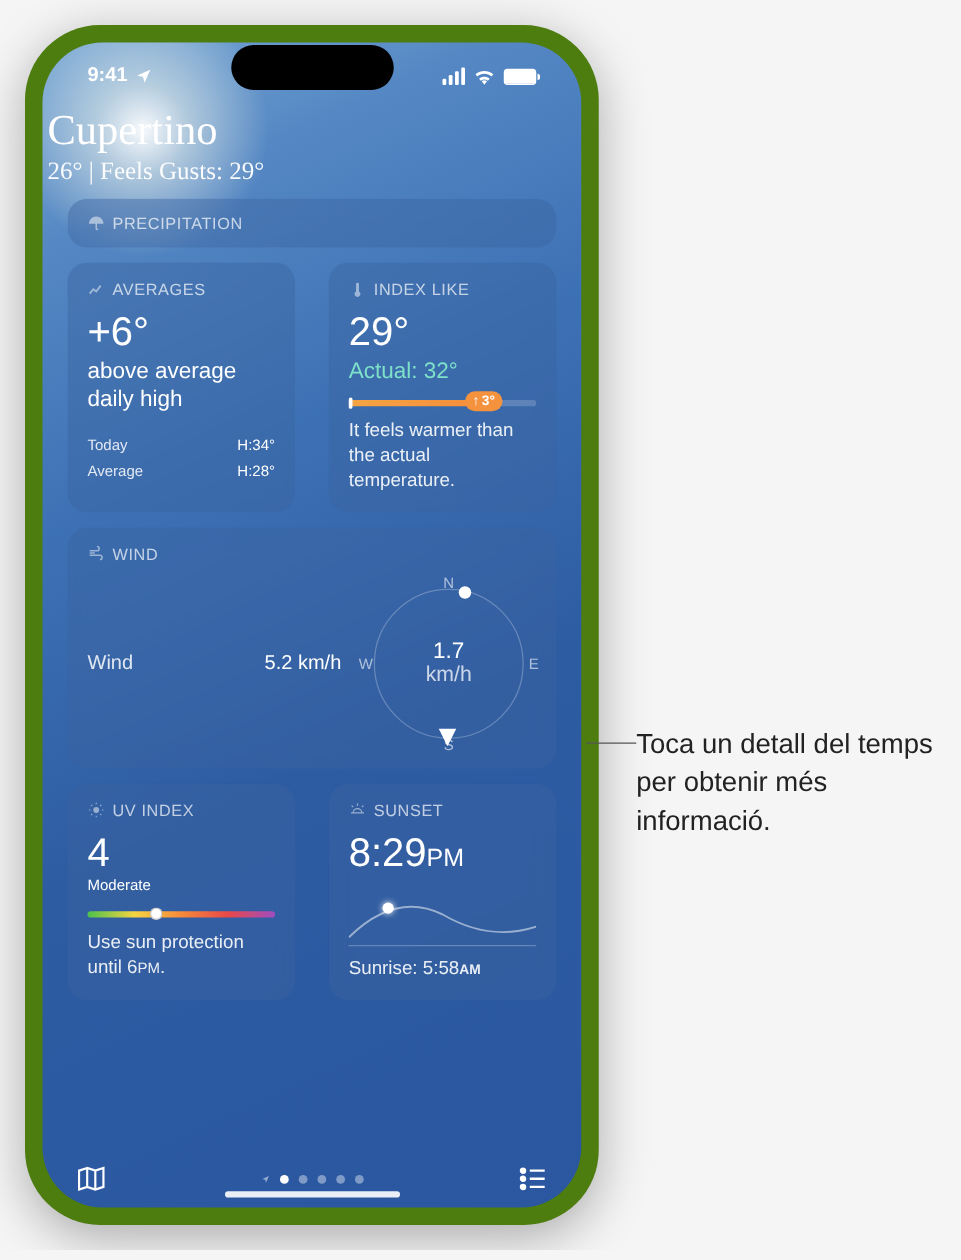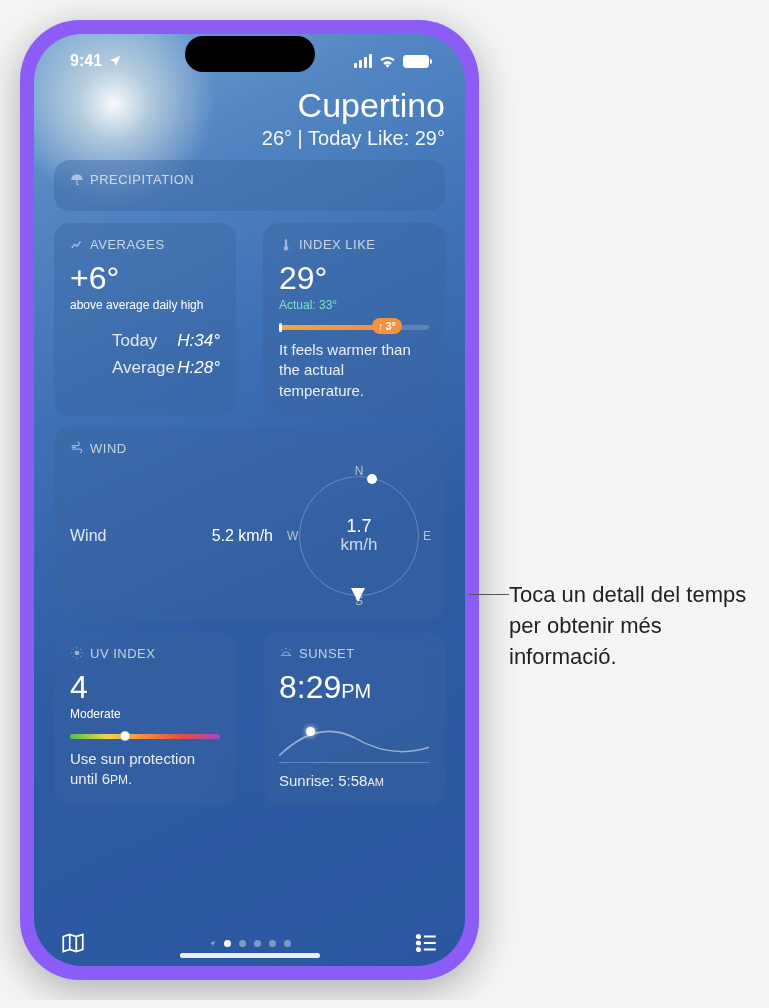--- a/index.html
+++ b/index.html
@@ -7,21 +7,21 @@
       background: #f5f5f5;
       font-family: -apple-system, BlinkMacSystemFont, "Segoe UI", Helvetica, Arial, sans-serif;
       padding: 20px;
       display: flex;
       align-items: flex-start;
       gap: 30px;
     }
     .phone {
       width: 470px;
       height: 960px;
-      background: #8b5cf6;
+      background: #4d7c0f;
       border-radius: 60px;
       padding: 14px;
       position: relative;
       box-shadow: 0 10px 40px rgba(0,0,0,0.3);
     }
     .screen {
       width: 100%;
       height: 100%;
       border-radius: 48px;
       overflow: hidden;
@@ -65,24 +65,25 @@
     .bar { width: 3px; background: #fff; border-radius: 1px; }
     .bar:nth-child(1) { height: 5px; }
     .bar:nth-child(2) { height: 8px; }
     .bar:nth-child(3) { height: 11px; }
     .bar:nth-child(4) { height: 14px; }
     .wifi-icon { width: 17px; height: 13px; }
     .battery { width: 26px; height: 13px; border: 1.5px solid #fff; border-radius: 3px; position: relative; }
     .battery::after { content: ''; position: absolute; right: -4px; top: 3px; width: 2px; height: 5px; background: #fff; border-radius: 0 2px 2px 0; }
     .battery-fill { width: 100%; height: 100%; background: #fff; border-radius: 1px; }
     .header {
-      text-align: right;
-      padding: 16px 20px 10px;
+      text-align: left;
+      padding: 16px 4px 10px;
       position: relative;
       z-index: 10;
+      font-family: Liberation Serif, serif;
     }
     .city { font-size: 34px; font-weight: 400; }
     .temp-line { font-size: 20px; font-weight: 500; opacity: 0.95; margin-top: 2px; }
     .content { padding: 0 20px 10px; position: relative; z-index: 10; }
     .tile {
       background: rgba(60,100,160,0.42);
       border-radius: 16px;
       padding: 14px 16px;
       margin-bottom: 12px;
       backdrop-filter: blur(8px);
@@ -94,25 +95,25 @@
       font-size: 13px;
       letter-spacing: 0.5px;
       color: rgba(255,255,255,0.7);
       font-weight: 500;
       margin-bottom: 10px;
     }
     .tile-header svg { width: 14px; height: 14px; opacity: 0.7; }
     .row2 { display: flex; gap: 27px; }
     .row2 > .tile { flex: 1; margin-bottom: 12px; }
     .big-val { font-size: 32px; font-weight: 400; line-height: 1.05; }
-    .sub { font-size: 12px; line-height: 1.3; margin-top: 2px; }
+    .sub { font-size: 18px; line-height: 1.3; margin-top: 2px; }
     .accent { color: #7de0c9; }
     .desc { font-size: 15px; color: rgba(255,255,255,0.9); margin-top: 10px; line-height: 1.35; }
-    .kv-row { display: flex; justify-content: space-between; font-size: 17px; color: rgba(255,255,255,0.85); margin-top: 7px; margin-left: 42px; }
-    .kv-row .v { color: #fff; font-style: italic; }
+    .kv-row { display: flex; justify-content: space-between; font-size: 12px; color: rgba(255,255,255,0.85); margin-top: 7px; }
+    .kv-row .v { color: #fff; }
     .slider-track { height: 5px; border-radius: 3px; margin-top: 12px; position: relative; }
     .feels-slider { background: linear-gradient(to right, #f5a543 0%, #f58a3a 80%, rgba(255,255,255,0.18) 80%, rgba(255,255,255,0.18) 100%); }
     .feels-slider::before { content:''; position: absolute; left:0; top:-2px; width:3px; height:9px; background:#fff; border-radius:2px; }
     .feels-pill { position: absolute; right: 18%; top: -7px; background: #f5923d; border-radius: 10px; font-size: 11px; font-weight: 700; padding: 2px 6px; display: flex; align-items: center; gap: 2px; }
     .uv-slider { background: linear-gradient(to right, #4cc24c, #f5d442, #f58a3a, #e84848, #a04cc2); }
     .uv-dot { position: absolute; left: 33%; top: -3px; width: 10px; height: 10px; background: #fff; border-radius: 50%; border: 1px solid rgba(0,0,0,0.2); }
     .wind-tile .tile-body { display: flex; gap: 16px; align-items: center; }
     .wind-stats { flex: 1; }
     .wind-row { display: flex; justify-content: space-between; font-size: 16px; padding: 7px 0; border-top: 0.5px solid rgba(255,255,255,0.20); }
     .wind-row:first-child { border-top: none; }
@@ -181,27 +182,27 @@
           </svg>
         <div class="battery">
             <div class="battery-fill"></div>
           </div>
       </div>
     </div>
 
     <div class="header">
       <div class="city">Cupertino</div>
       <div class="temp-line">
-        <span>26°</span><span> | </span><span>Today Like: </span><span>29°</span>
+        <span>26°</span><span> | </span><span>Feels Gusts: </span><span>29°</span>
       </div>
     </div>
 
     <div class="content">
       <div class="tile" style="padding:12px 16px; margin-bottom:12px;">
-        <div class="tile-header" style="margin-bottom:12px;">
+        <div class="tile-header" style="margin-bottom:0;">
           <svg viewBox="0 0 24 24" fill="currentColor">
               <path d="M12 2C6 2 2 7 2 12h20c0-5-4-10-10-10zm-1 10v7a2 2 0 104 0h-2v-7h-2z"></path>
             </svg>
           <span>PRECIPITATION</span>
         </div>
       </div>
 
       <div class="row2">
         <div class="tile">
           <div class="tile-header">
@@ -225,21 +226,21 @@
         </div>
 
         <div class="tile">
           <div class="tile-header">
             <svg viewBox="0 0 24 24" fill="currentColor">
                 <path d="M12 2a2 2 0 00-2 2v10a4 4 0 104 0V4a2 2 0 00-2-2z"></path>
               </svg>
             <span>INDEX LIKE</span>
           </div>
           <div class="big-val">29°</div>
-          <div class="sub accent">Actual: 33°</div>
+          <div class="sub accent">Actual: 32°</div>
           <div class="slider-track feels-slider">
             <div class="feels-pill">↑<span>3°</span></div>
           </div>
           <div class="desc">It feels warmer than the actual temperature.</div>
         </div>
       </div>
 
       <div class="tile wind-tile">
         <div class="tile-header">
           <svg viewBox="0 0 24 24" fill="none" stroke="currentColor" stroke-width="2">
@@ -294,21 +295,21 @@
               </svg>
             <span>SUNSET</span>
           </div>
           <div class="big-val"><span>8:29</span><span style="font-size:20px;">PM</span></div>
           <div class="sunset-chart">
             <svg viewBox="0 0 100 40" preserveAspectRatio="none">
                 <path d="M0 35 Q 25 5 50 20 Q 75 38 100 28" fill="none" stroke="rgba(255,255,255,0.5)" stroke-width="1.2"></path>
               </svg>
             <div class="sun-dot"></div>
           </div>
-          <div class="desc" style="margin-top:8px;"><span>Sunrise: 5:58</span><span style="font-size:11px;">AM</span></div>
+          <div class="desc" style="margin-top:8px;"><span>Sunrise: 5:58</span><span style="font-size:11px;font-weight:bold;">AM</span></div>
         </div>
       </div>
     </div>
 
     <div class="bottom-bar">
       <svg width="26" height="26" viewBox="0 0 24 24" fill="none" stroke="#fff" stroke-width="1.6">
           <path d="M9 4L3 6v14l6-2 6 2 6-2V4l-6 2-6-2zM9 4v14M15 6v14"></path>
         </svg>
       <div class="page-dots">
         <svg class="dot loc" width="12" height="12" viewBox="0 0 24 24" fill="rgba(255,255,255,0.5)">

